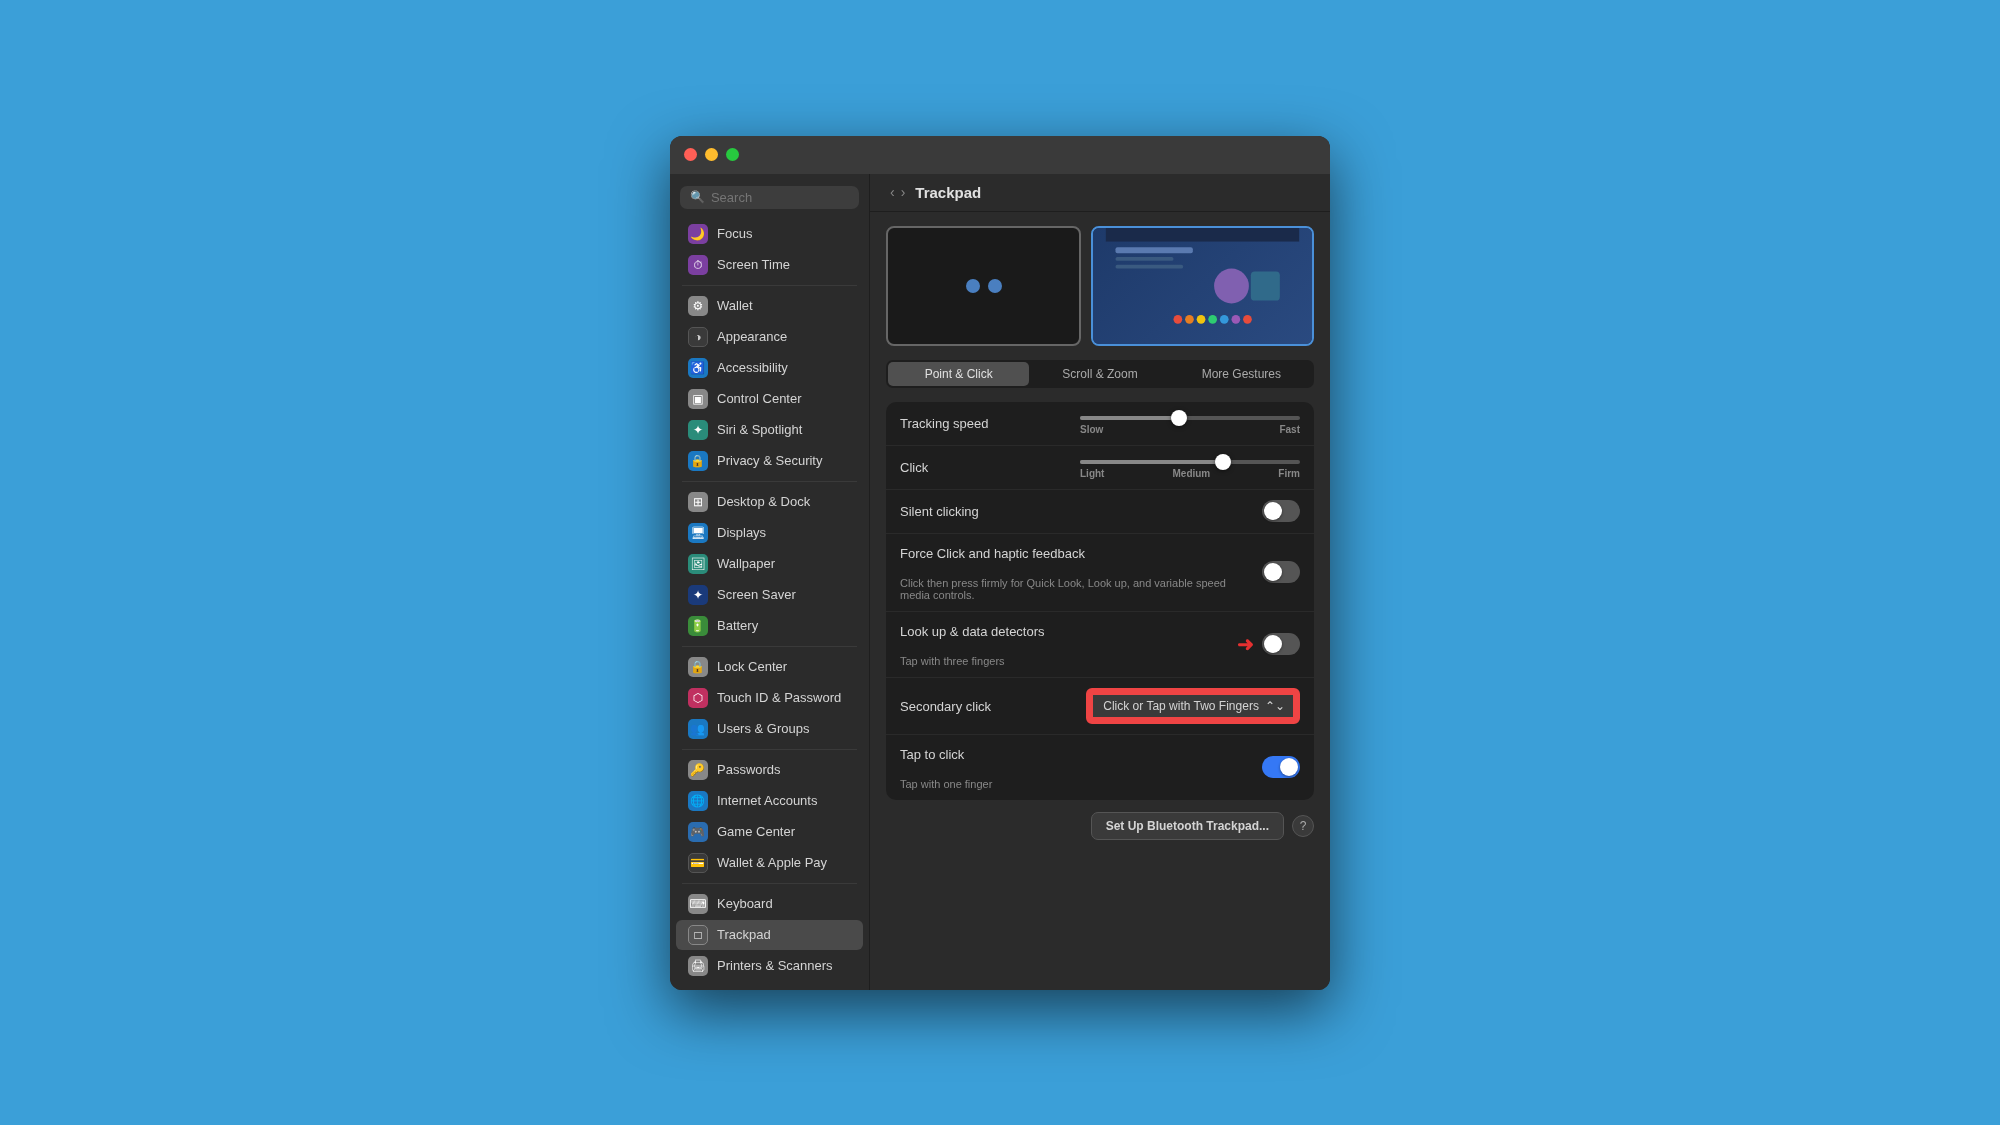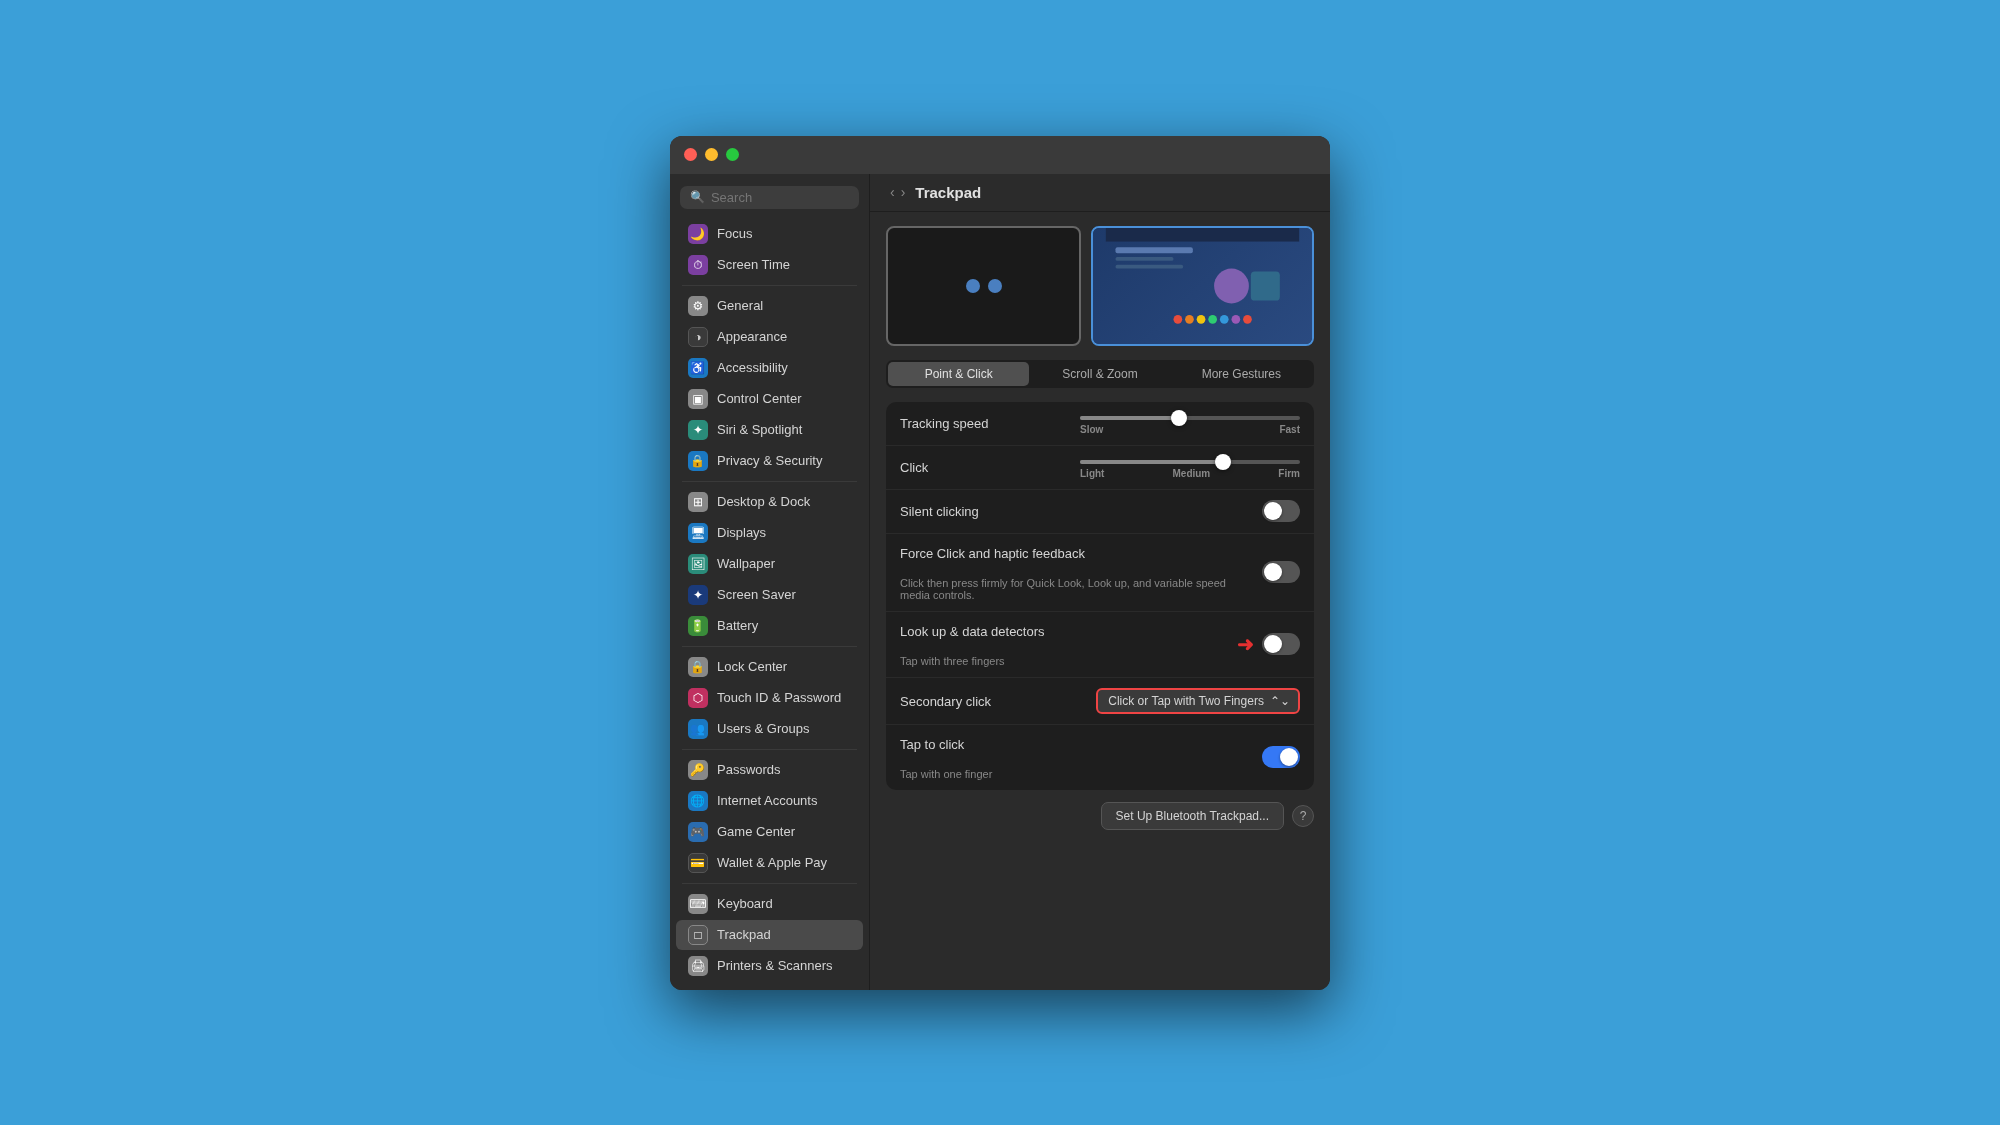--- a/index.html
+++ b/index.html
@@ -258,21 +258,21 @@
       width: 18px; height: 18px;
       background: white;
       border-radius: 50%;
       box-shadow: 0 1px 3px rgba(0,0,0,0.4);
       transition: left 0.15s;
     }
     .toggle.on .toggle-thumb { left: 18px; }
     .toggle.off .toggle-thumb { left: 2px; }
     .dropdown-btn {
       background: #3a3a3a;
-      border: 2px solid #ef4444;
+      border: 7px solid #ef4444;
       border-radius: 6px;
       color: #d4d4d4;
       font-size: 12px;
       padding: 4px 8px 4px 10px;
       display: flex;
       align-items: center;
       gap: 6px;
       cursor: pointer;
     }
     .bottom-row {
@@ -282,20 +282,21 @@
       padding: 0 0 10px 0;
     }
     .bt-btn {
       background: #3a3a3a;
       border: 1px solid #555;
       border-radius: 7px;
       color: #d4d4d4;
       font-size: 12px;
       padding: 6px 14px;
       cursor: pointer;
+      font-weight: bold;
     }
     .help-btn {
       width: 22px; height: 22px;
       border-radius: 50%;
       border: 1px solid #555;
       background: #3a3a3a;
       color: #aaa;
       font-size: 12px;
       display: flex;
       align-items: center;
@@ -331,21 +332,21 @@
         <div class="sidebar-icon icon-purple">🌙</div>
         <span>Focus</span>
       </div>
       <div class="sidebar-item">
         <div class="sidebar-icon icon-purple">⏱</div>
         <span>Screen Time</span>
       </div>
       <div class="sidebar-divider"></div>
       <div class="sidebar-item">
         <div class="sidebar-icon icon-gray">⚙</div>
-        <span>General</span>
+        <span>Wallet</span>
       </div>
       <div class="sidebar-item">
         <div class="sidebar-icon icon-dark" style="color:#ccc;">◑</div>
         <span>Appearance</span>
       </div>
       <div class="sidebar-item">
         <div class="sidebar-icon icon-blue">♿</div>
         <span>Accessibility</span>
       </div>
       <div class="sidebar-item">

